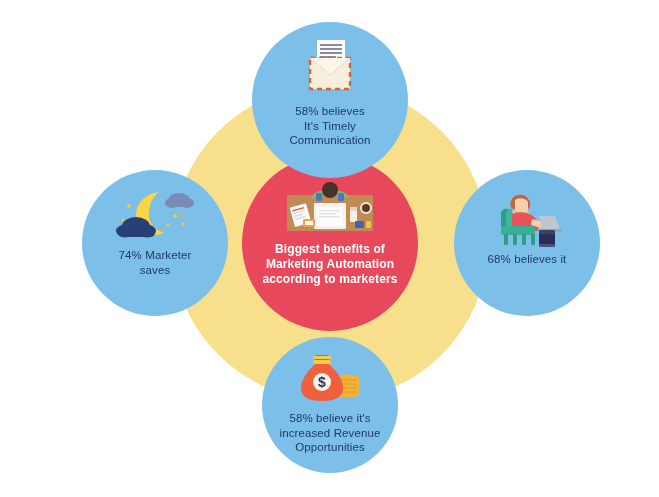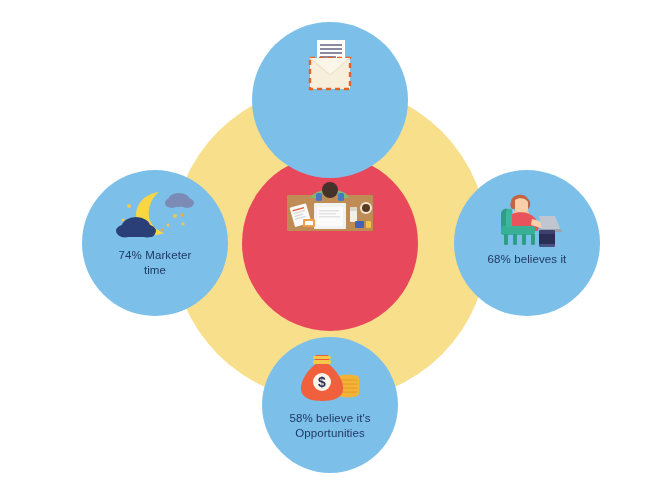--- a/index.html
+++ b/index.html
@@ -110,38 +110,48 @@
         <rect x="22" y="38" width="12" height="8" rx="1" fill="#F0A04B"></rect>
         <rect x="24" y="40" width="8" height="4" rx="0.6" fill="#FFFFFF"></rect>
         <rect x="69" y="26" width="7" height="15" rx="1.2" fill="#F6F0E2"></rect>
         <rect x="69" y="26" width="7" height="4" rx="1.2" fill="#DED6C2"></rect>
         <circle cx="85" cy="27" r="6" fill="#F0E6D2"></circle>
         <circle cx="85" cy="27" r="4" fill="#5A3A25"></circle>
         <rect x="74" y="40" width="9" height="7" rx="1" fill="#3F63B5"></rect>
         <rect x="85" y="40" width="5" height="7" rx="1" fill="#F2C14E"></rect>
       </svg>
     </span>
+    <div class="caption-center">
+      <div>Biggest benefits of</div>
+      <div>Marketing Automation</div>
+      <div>according to marketers</div>
+    </div>
   </div>
 
   <div class="bubble bubble-blue b-top">
     <span class="icon-wrap ic-top">
       <svg width="58" height="58" viewBox="0 0 58 58">
         <rect x="16" y="2" width="28" height="24" fill="#FDFDFD"></rect>
         <g fill="#8A8AA0">
           <rect x="19" y="6" width="22" height="2"></rect>
           <rect x="19" y="10" width="22" height="2"></rect>
           <rect x="19" y="14" width="22" height="2"></rect>
           <rect x="19" y="18" width="16" height="2"></rect>
         </g>
         <rect x="9" y="20" width="40" height="31" fill="#F7EFDC"></rect>
         <rect x="9" y="20" width="40" height="31" fill="none" stroke="#E2622C" stroke-width="2.4" stroke-dasharray="5 4"></rect>
         <path d="M9 20 L29 37 L49 20 Z" fill="#FBF6E8"></path>
         <path d="M9 20 L29 37 L49 20" fill="none" stroke="#EDE3CA" stroke-width="1.2"></path>
       </svg>
     </span>
+    <div class="caption">
+      <div>58% believes</div>
+      <div>It's Timely</div>
+      <div>Communication</div>
+    </div>
   </div>
 
   <div class="bubble bubble-blue b-left">
     <span class="icon-wrap ic-left">
       <svg width="84" height="56" viewBox="0 0 84 56">
         <g fill="#F6C744">
           <circle cx="16" cy="20" r="1.9"></circle>
           <circle cx="10" cy="34" r="1.6"></circle>
           <circle cx="62" cy="30" r="1.9"></circle>
           <circle cx="70" cy="38" r="1.6"></circle>
@@ -162,21 +172,21 @@
         <g fill="#2A3F78">
           <ellipse cx="23" cy="40" rx="14" ry="9"></ellipse>
           <ellipse cx="12" cy="45" rx="9" ry="6.5"></ellipse>
           <ellipse cx="34" cy="45" rx="9" ry="6.5"></ellipse>
           <rect x="6" y="42" width="36" height="9" rx="4.5"></rect>
         </g>
       </svg>
     </span>
     <div class="caption">
       <div>74% Marketer</div>
-      <div>time</div>
+      <div>saves</div>
     </div>
   </div>
 
   <div class="bubble bubble-blue b-right">
     <span class="icon-wrap ic-right">
       <svg width="76" height="62" viewBox="0 0 76 62">
         <path d="M22 16 C22 8, 36 6, 39 13 C42 15, 42 21, 39 23 L24 23 C21 22, 21 18, 22 16 Z" fill="#C4643F"></path>
         <path d="M26 14 C30 11, 37 12, 39 16 L39 25 C36 28, 28 28, 26 24 Z" fill="#F6D0A8"></path>
         <path d="M24 24 C29 28, 36 28, 39 24 L41 31 L24 31 Z" fill="#EFC39A"></path>
         <path d="M23 28 C30 25, 40 26, 45 31 C49 35, 50 41, 49 45 L26 45 C22 40, 21 33, 23 28 Z" fill="#E8535C"></path>
@@ -225,17 +235,18 @@
         <path d="M25 12 C16 18, 8 30, 9 39 C10 47, 19 50, 30 50 C41 50, 50 47, 51 39 C52 30, 44 18, 35 12 Z" fill="#F0603C"></path>
         <path d="M24 4 L36 4 L38 12 L22 12 Z" fill="#EE5A35"></path>
         <rect x="21" y="9" width="18" height="4" rx="1.5" fill="#F7C94A"></rect>
         <rect x="21" y="5" width="18" height="3" rx="1.2" fill="#F7C94A"></rect>
         <circle cx="30" cy="31" r="9" fill="#FBF6EC"></circle>
         <text x="30" y="36" font-family="'Liberation Sans', sans-serif" font-size="14" font-weight="bold" fill="#2A2E55" text-anchor="middle">$</text>
       </svg>
     </span>
     <div class="caption">
       <div>58% believe it's</div>
+      <div>increased Revenue</div>
       <div>Opportunities</div>
     </div>
   </div>
 
 </div>
 
 </body></html>

